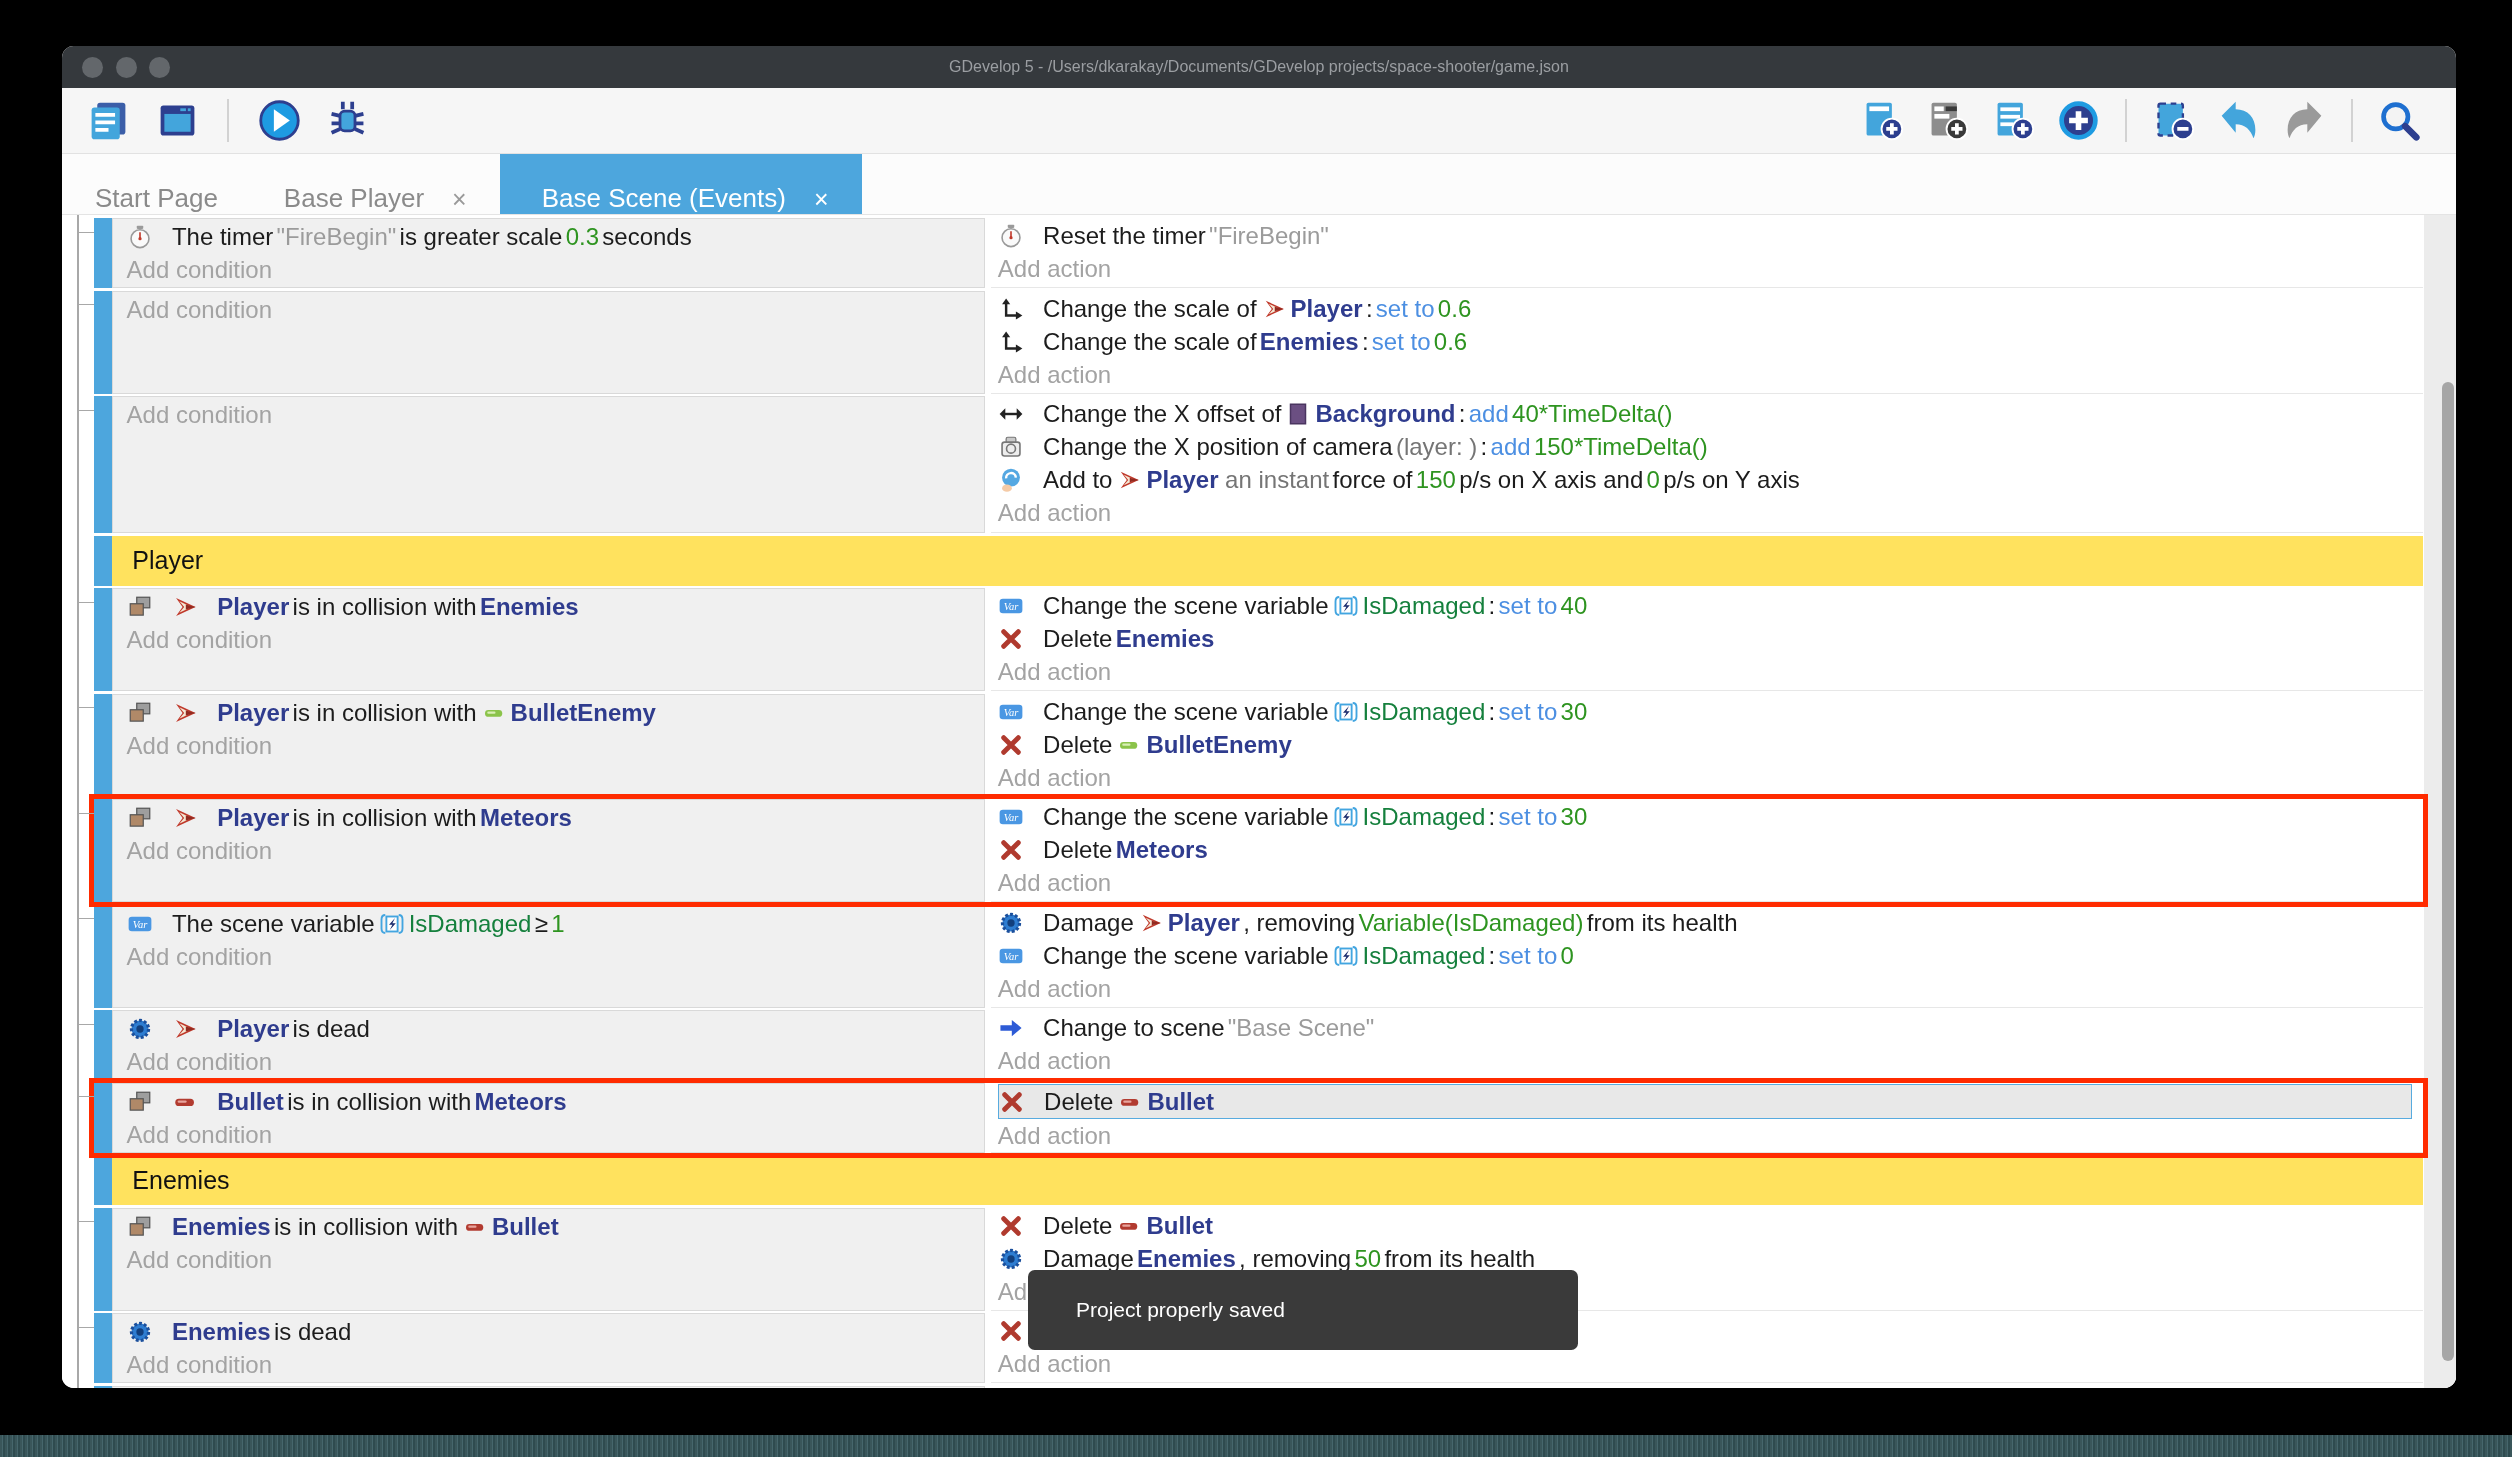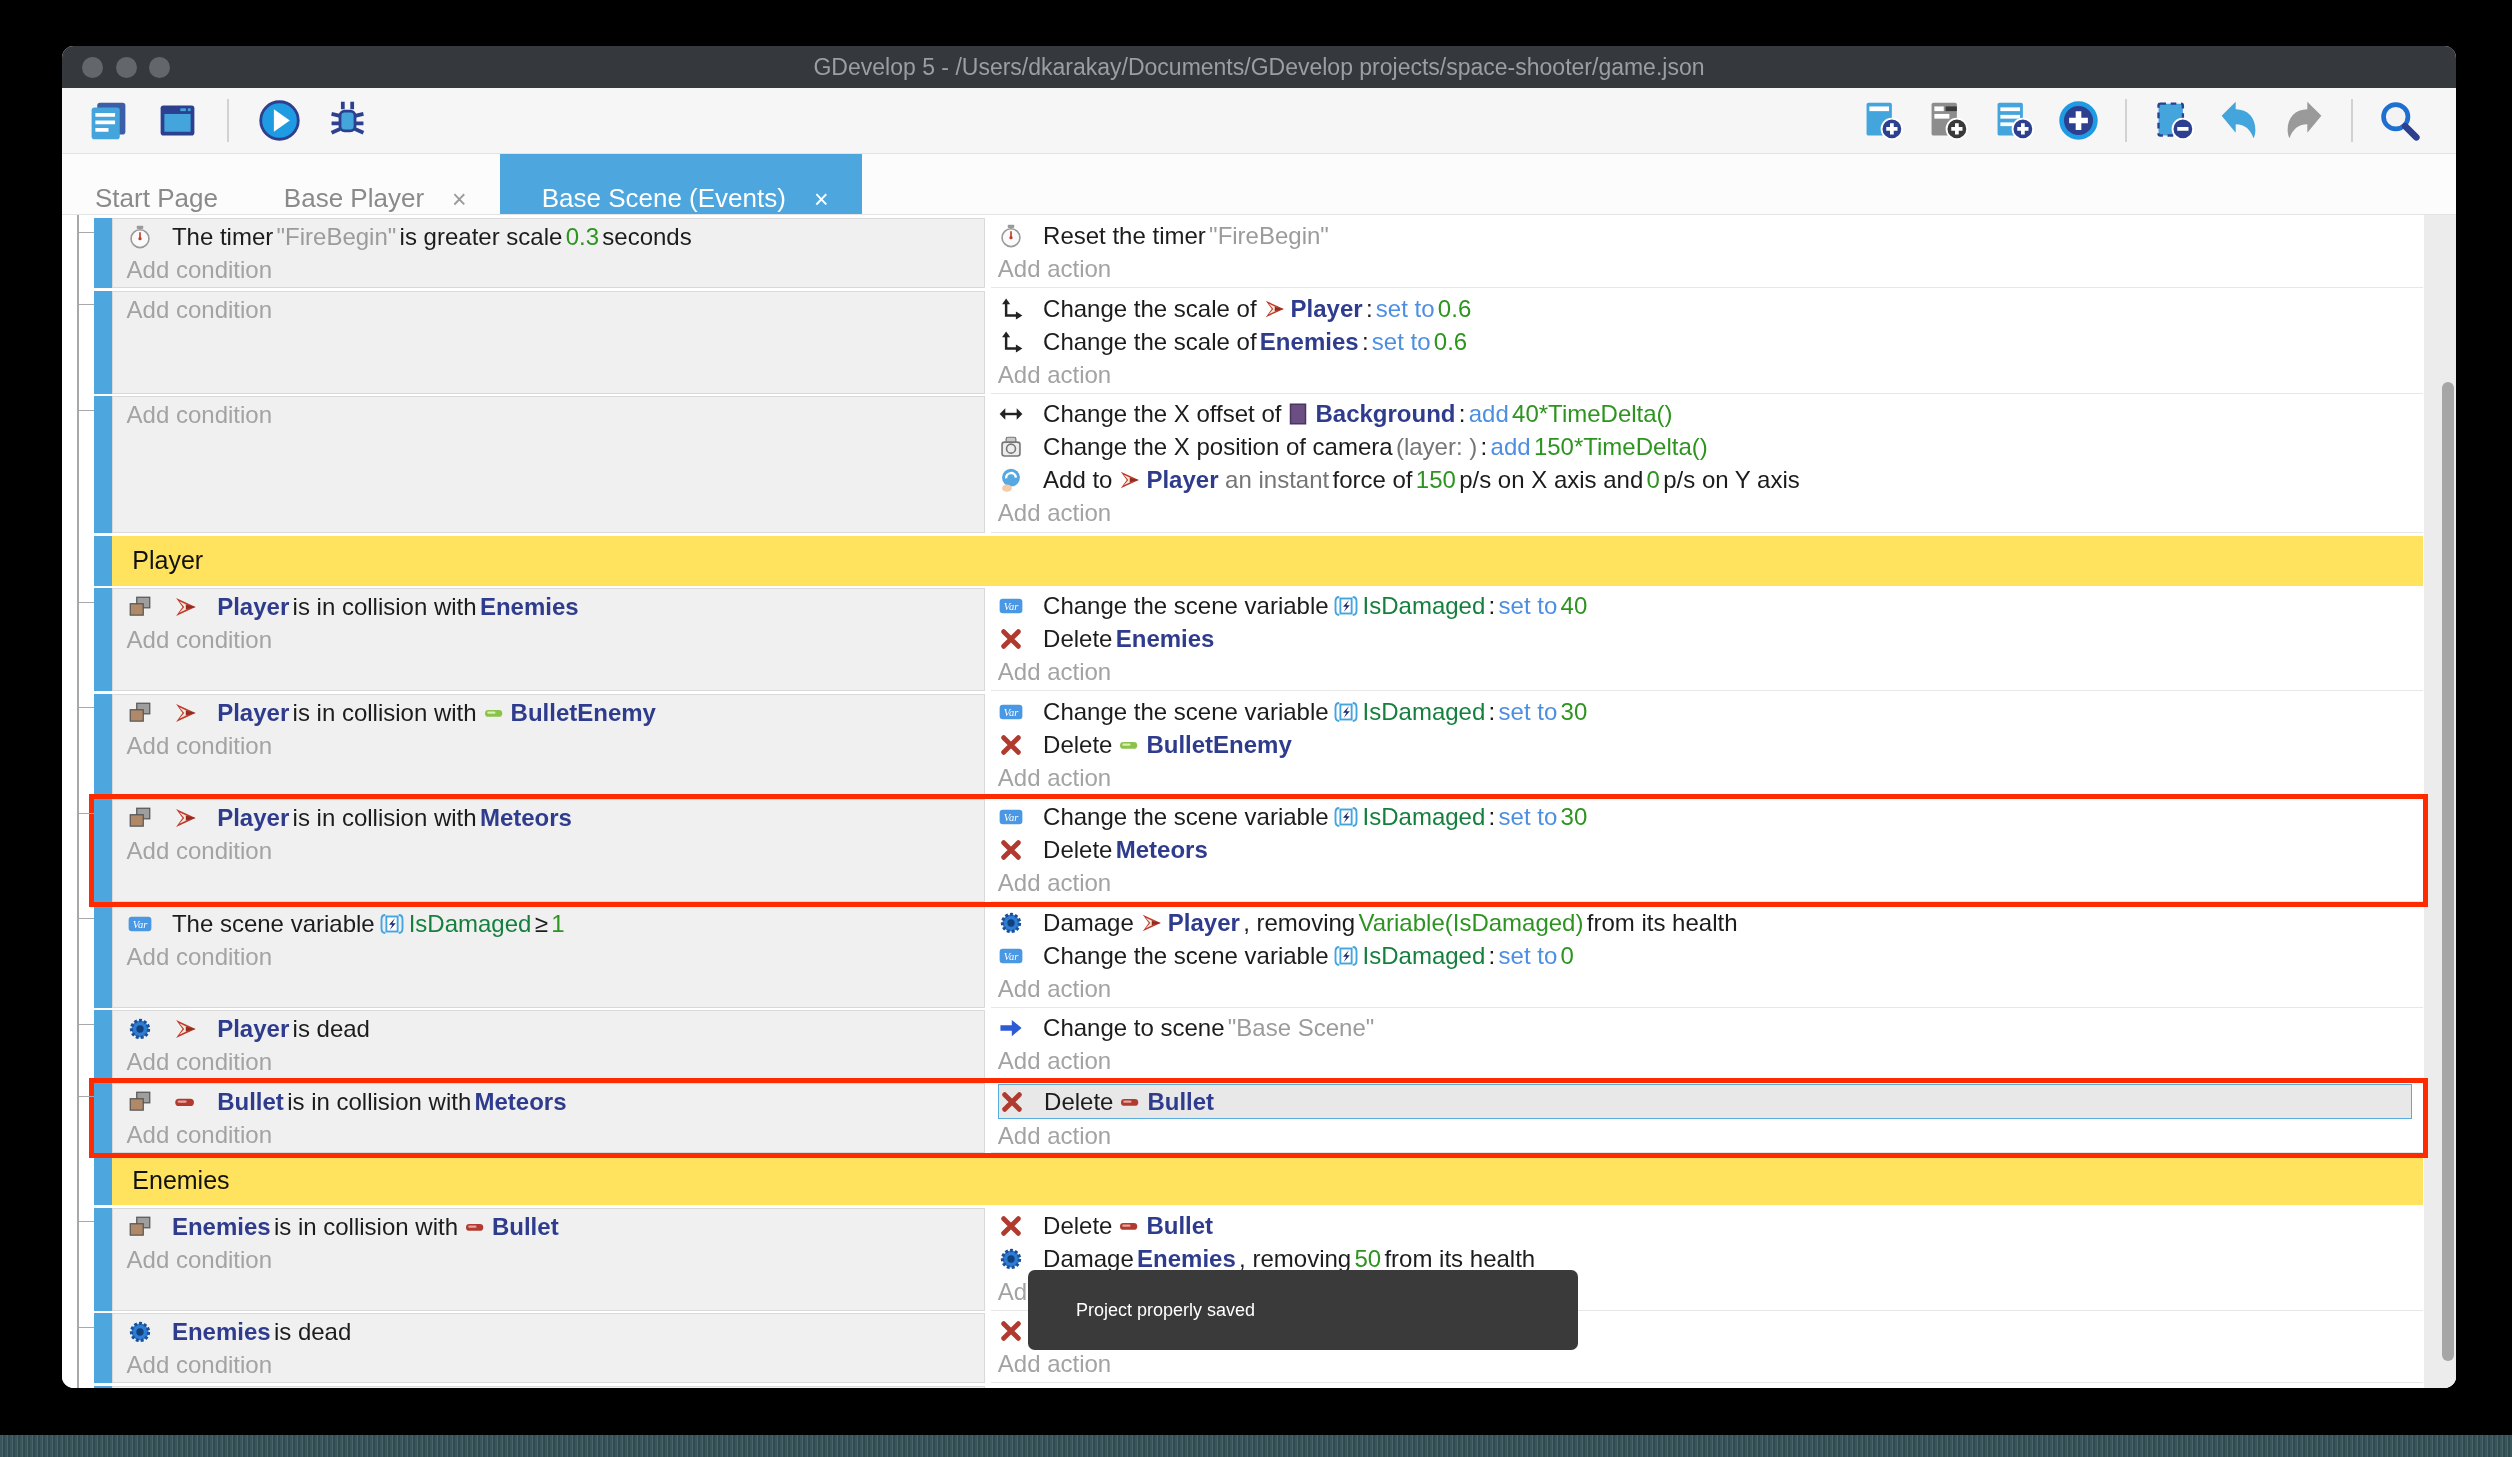--- a/index.html
+++ b/index.html
@@ -6,21 +6,21 @@
     font-family:"Liberation Sans", sans-serif;}
   #desktop{position:absolute;inset:0;background:#000;}
   #dock-strip{position:absolute;left:0;right:0;bottom:0;height:21.7px;
     background:repeating-linear-gradient(90deg,#3a565a 0 1.7px,#46666c 1.7px 3.3px,#2f4b4f 3.3px 5px);}
   #window{position:absolute;left:62px;top:46px;width:2394px;height:1342px;background:#fff;
     border-radius:11.7px;overflow:hidden;box-shadow:0 8.3px 33px rgba(0,0,0,.6);}
   
   .titlebar{height:42px;background:#35393d;display:flex;align-items:center;position:relative;}
   .lights{display:flex;gap:12.5px;margin-left:20px;}
   .light{width:21px;height:21px;border-radius:50%;background:#63676b;}
-  .title-text{position:absolute;left:0;right:0;text-align:center;color:#9b9ea2;font-size:23px;}
+  .title-text{position:absolute;left:0;right:0;text-align:center;color:#9b9ea2;font-size:16px;}
   
   .toolbar{height:65px;background:#f6f6f6;display:flex;align-items:center;border-bottom:0.8px solid #e2e2e2;}
   .tgroup{display:flex;align-items:center;gap:21.7px;}
   .tgroup.left{margin-left:23px;}
   .tgroup.right{margin-left:auto;margin-right:33px;gap:18.3px;}
   .tbtn{width:47px;height:47px;display:flex;align-items:center;justify-content:center;}
   .tbtn svg{width:45px;height:45px;}
   .tdivider{width:1.7px;height:43px;background:#d2d2d2;margin:0 5px;}
   
   .tabbar{height:60px;background:#fcfcfc;display:flex;align-items:stretch;border-bottom:0.8px solid #e4e4e4;}
@@ -52,21 +52,21 @@
   .plain{color:#1c1c1c;}
   .line.selected{background:#e8e8e8;border:1.7px solid #58abdf;width:calc(100% - 13.3px);}
   .erow.hl{outline:5px solid #ff2b00;outline-offset:0;z-index:5;}
   .grow{position:relative;display:flex;margin:0 33px 2.5px 32px;height:50px;}
   .gbar{flex:1;background:#ffe25e;display:flex;align-items:center;padding-left:20px;font-size:25px;color:#111;}
   
   .scroll-track{position:absolute;right:0;top:0;bottom:0;width:32px;background:#ececec;}
   .scroll-thumb{position:absolute;right:1.7px;top:167px;width:12.5px;height:979px;border-radius:6.7px;background:#a6a6a6;}
   
   .toast{position:absolute;left:966px;top:1055px;width:550px;height:80px;background:#3a3a3a;border-radius:6.7px;
-    display:flex;align-items:center;padding-left:48px;color:#fff;font-size:18px;z-index:10;box-sizing:border-box;}
+    display:flex;align-items:center;padding-left:48px;color:#fff;font-size:21px;z-index:10;box-sizing:border-box;}
 </style>
 </head>
 <body>
 
 <div id="desktop">
   <div id="window">
     <div class="titlebar">
       <div class="lights">
         <div class="light"></div>
         <div class="light"></div>

